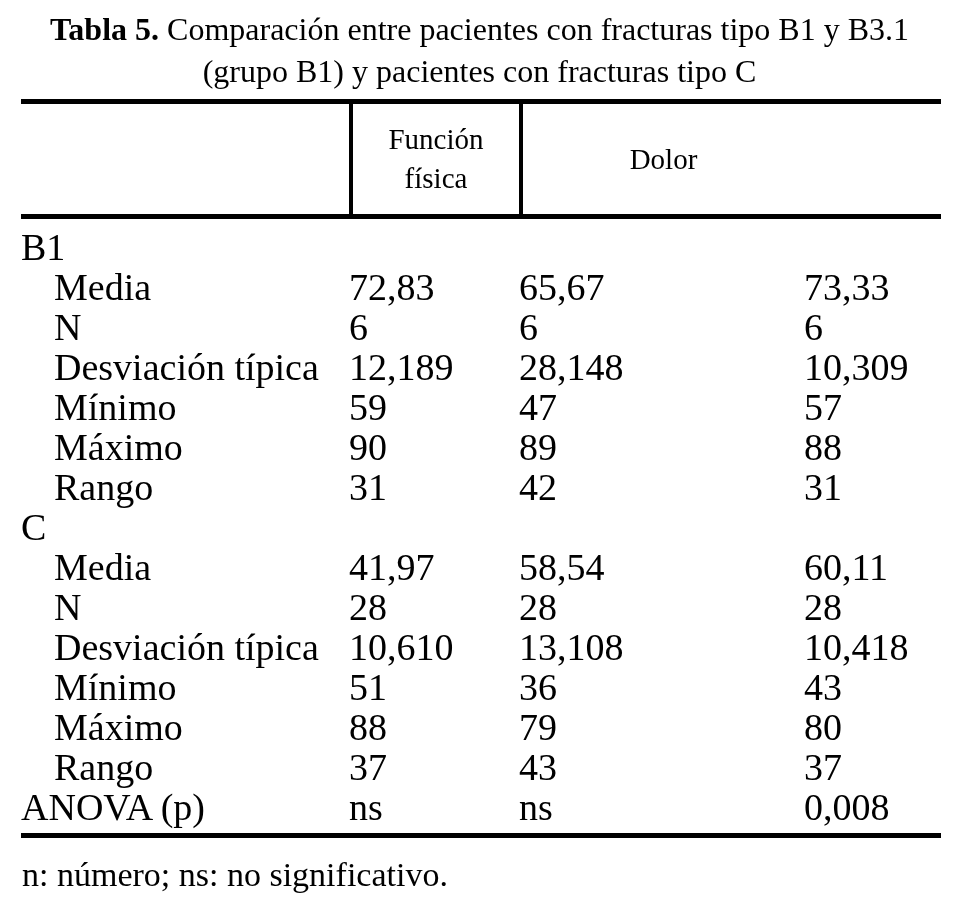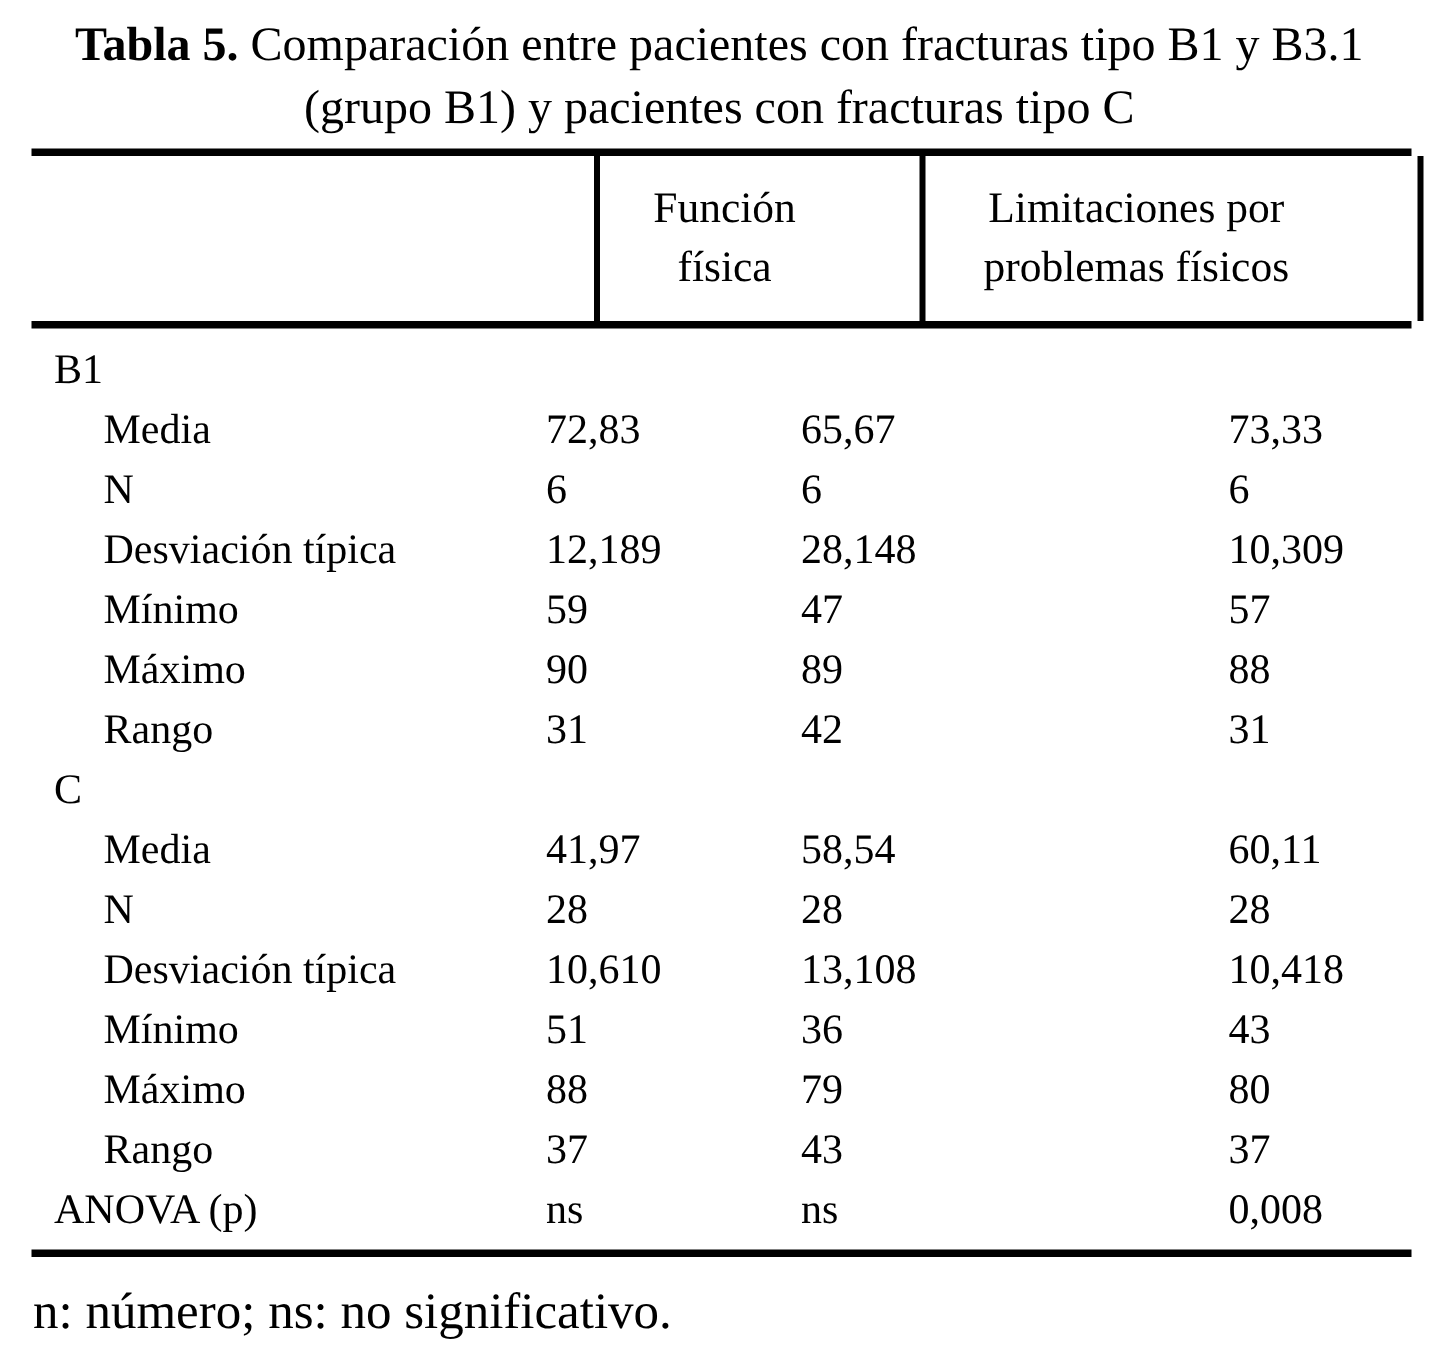--- a/index.html
+++ b/index.html
@@ -28,21 +28,20 @@
     left: 21px;
     top: 99px;
     width: 920px;
   }
   .thead {
     display: grid;
     grid-template-columns: 328px 170px 285px 137px;
     border-top: 5px solid #000;
     border-bottom: 5px solid #000;
     height: 120px;
-    gap: 47px;
   }
   .th {
     display: flex;
     align-items: center;
     justify-content: center;
     text-align: center;
     font-size: 29px;
     line-height: 39px;
     white-space: pre-line;
   }
@@ -51,21 +50,21 @@
   .tbody {
     padding: 8px 0 6px 0;
     border-bottom: 5px solid #000;
   }
   .tr {
     display: grid;
     grid-template-columns: 328px 170px 285px 137px;
     height: 40px;
     align-items: center;
   }
-  .td { font-size: 28px; line-height: 40px; margin-left: 15px; }
+  .td { font-size: 38px; line-height: 40px; }
   .td.label { text-align: left; padding-left: 0; white-space: nowrap; }
   .tr.indent .td.label { padding-left: 33px; }
   .td.val { text-align: left; }
 
   
   .footnote {
     position: absolute;
     left: 22px;
     top: 856px;
     font-size: 34px;
@@ -81,22 +80,20 @@
     <span>Comparación entre pacientes con fracturas tipo B1 y B3.1</span>
     <div>(grupo B1) y pacientes con fracturas tipo C</div>
   </div>
 
   <div class="stat-table">
 
     <div class="thead">
       <div class="th c1"></div>
       <div class="th c2">Función
 física</div>
-      <div class="th c3">Limitaciones por
-problemas físicos</div>
       <div class="th c4">Dolor</div>
     </div>
 
     <div class="tbody">
 
       <div class="tr">
         <div class="td label">B1</div>
         <div class="td val"></div>
         <div class="td val"></div>
         <div class="td val"></div>

